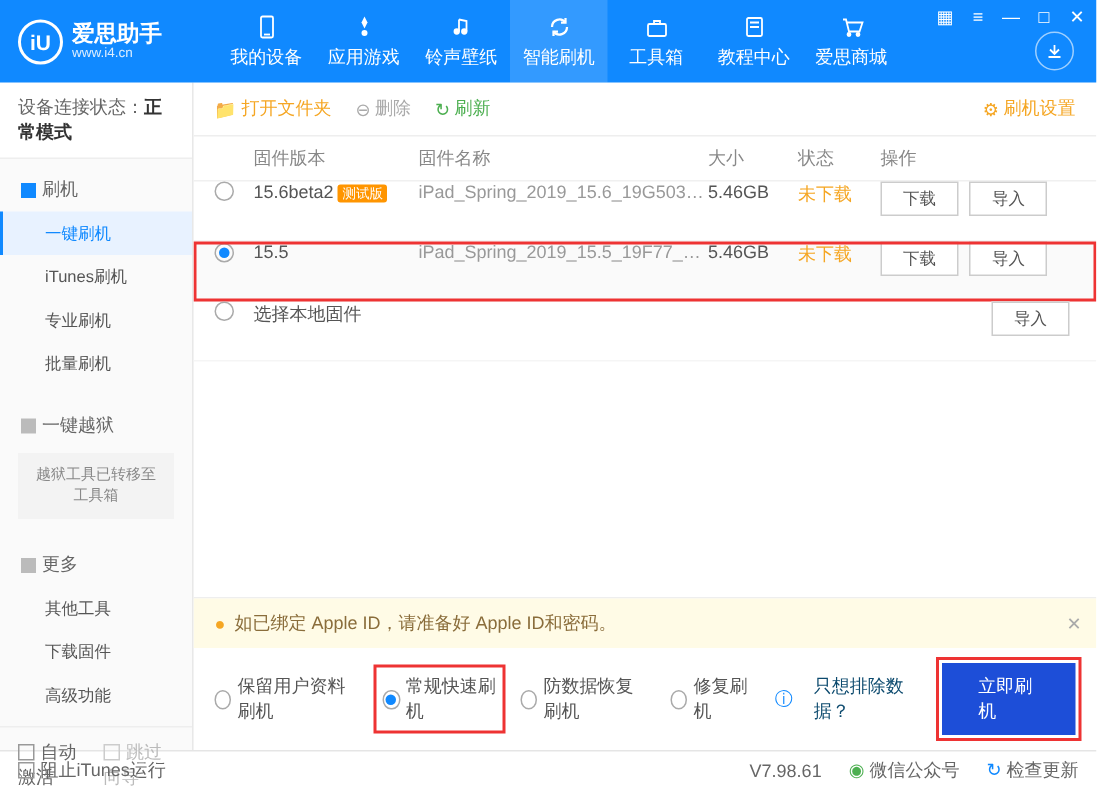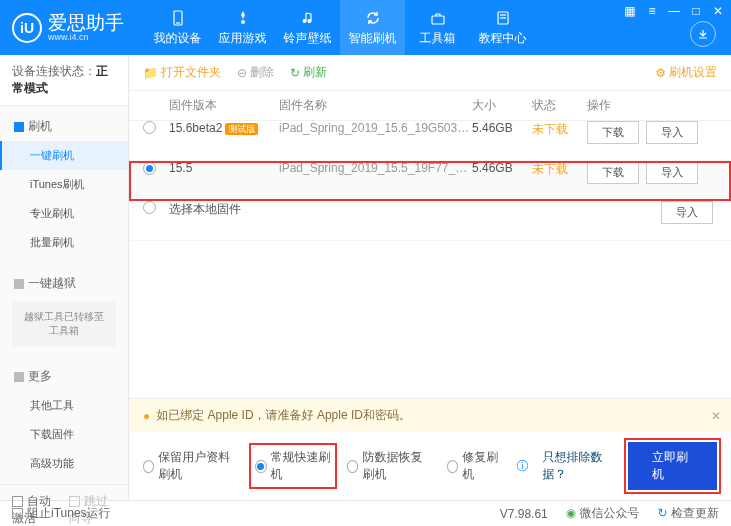--- a/index.html
+++ b/index.html
@@ -1,20 +1,20 @@
 <!DOCTYPE html>
 <html><head>
 <meta charset="utf-8">
 <style>
 *{margin:0;padding:0;box-sizing:border-box;font-family:"Microsoft YaHei",Arial,sans-serif;font-size:12px}
 body{width:731px;height:526px;background:#fff;overflow:hidden}
 .titlebar{height:55px;background:linear-gradient(to bottom,#1089ff,#1089ff);display:flex;align-items:center;color:#fff;position:relative}
 .logo-area{display:flex;align-items:center;padding:0 12px;width:145px}
 .logo-circle{width:30px;height:30px;border:2px solid #fff;border-radius:50%;display:flex;align-items:center;justify-content:center;font-weight:bold;font-size:14px;margin-right:6px}
-.logo-text{font-size:19px;font-weight:normal;line-height:1}
+.logo-text{font-size:15px;font-weight:bold;line-height:1}
 .logo-sub{font-size:9px;opacity:.85}
 .nav{display:flex;height:100%}
 .nav-item{width:65px;display:flex;flex-direction:column;align-items:center;justify-content:center;cursor:pointer;font-size:11px;gap:3px}
 .nav-item.active{background:rgba(255,255,255,.15)}
 .nav-icon{width:18px;height:18px;display:flex;align-items:center;justify-content:center}
 .win-controls{position:absolute;right:6px;top:4px;display:flex;gap:8px;font-size:10px}
 .win-btn{width:14px;height:14px;display:flex;align-items:center;justify-content:center;cursor:pointer}
 .dl-circle{position:absolute;right:15px;bottom:8px;width:26px;height:26px;border:1.5px solid rgba(255,255,255,.6);border-radius:50%;display:flex;align-items:center;justify-content:center;cursor:pointer}
 .main{display:flex;height:calc(100% - 55px - 26px)}
 .sidebar{width:129px;border-right:1px solid #e8e8e8;display:flex;flex-direction:column;background:#fafafa}
@@ -126,20 +126,30 @@
     <div class="nav-item">
         <span class="nav-icon">
           <svg width="16" height="16" viewBox="0 0 16 16" fill="none" stroke="#fff" stroke-width="1.2">
             <rect x="3" y="2" width="10" height="12" rx="1"></rect>
             <line x1="5" y1="5" x2="11" y2="5"></line>
             <line x1="5" y1="8" x2="11" y2="8"></line>
           </svg>
         </span>
         <span>教程中心</span>
       </div>
+    <div class="nav-item">
+        <span class="nav-icon">
+          <svg width="16" height="16" viewBox="0 0 16 16" fill="none" stroke="#fff" stroke-width="1.2">
+            <path d="M2 3h2l2 8h7l2-6H5"></path>
+            <circle cx="6" cy="13" r="1" fill="#fff"></circle>
+            <circle cx="12" cy="13" r="1" fill="#fff"></circle>
+          </svg>
+        </span>
+        <span>爱思商城</span>
+      </div>
   </div>
   <div class="win-controls">
     <span class="win-btn">▦</span>
     <span class="win-btn">≡</span>
     <span class="win-btn">—</span>
     <span class="win-btn">□</span>
     <span class="win-btn">✕</span>
   </div>
   <div class="dl-circle">
     <svg width="12" height="12" viewBox="0 0 12 12" fill="none" stroke="#fff" stroke-width="1.2">

